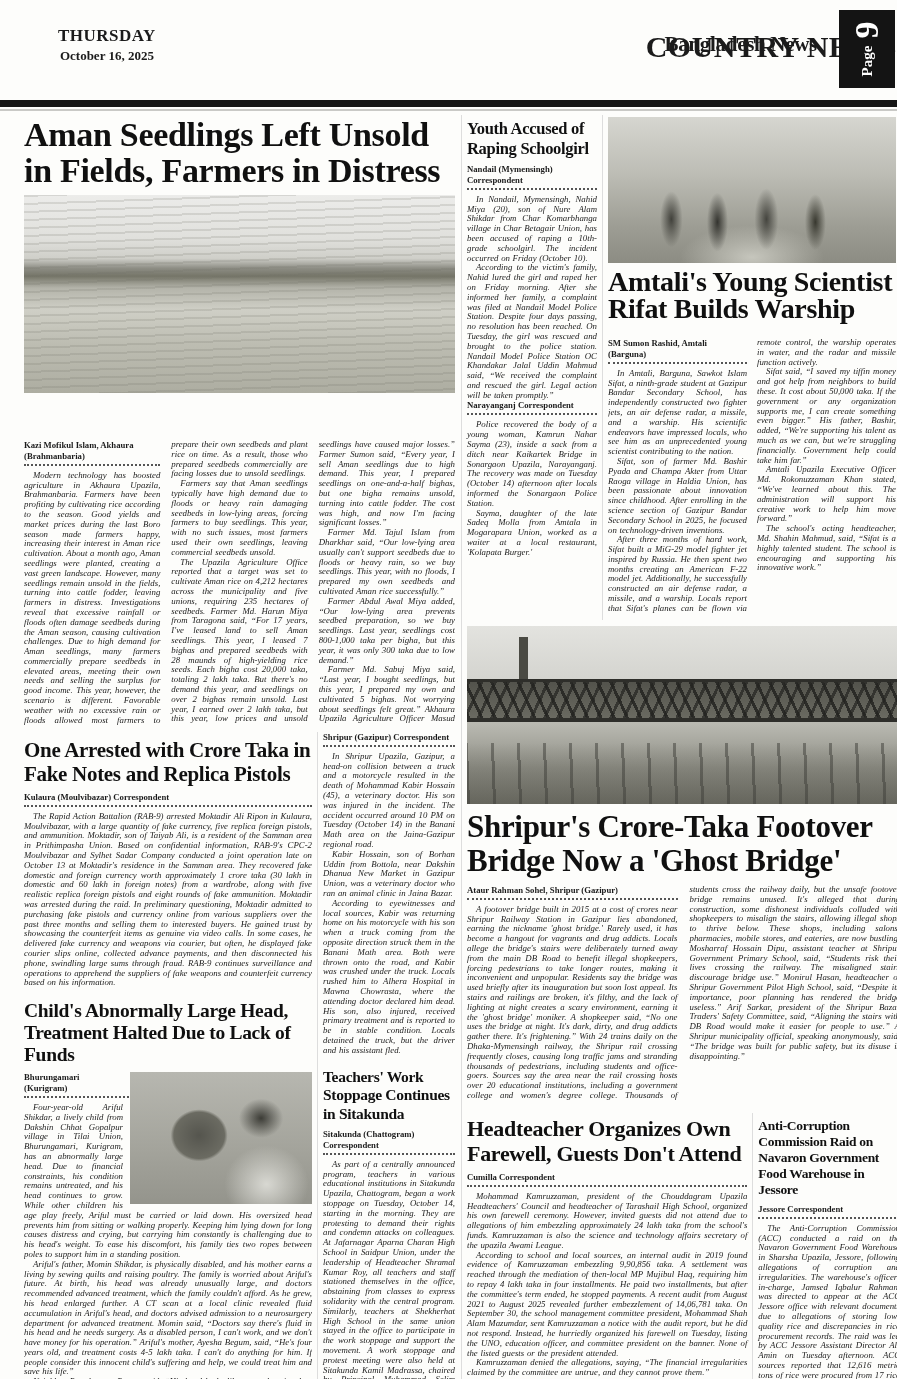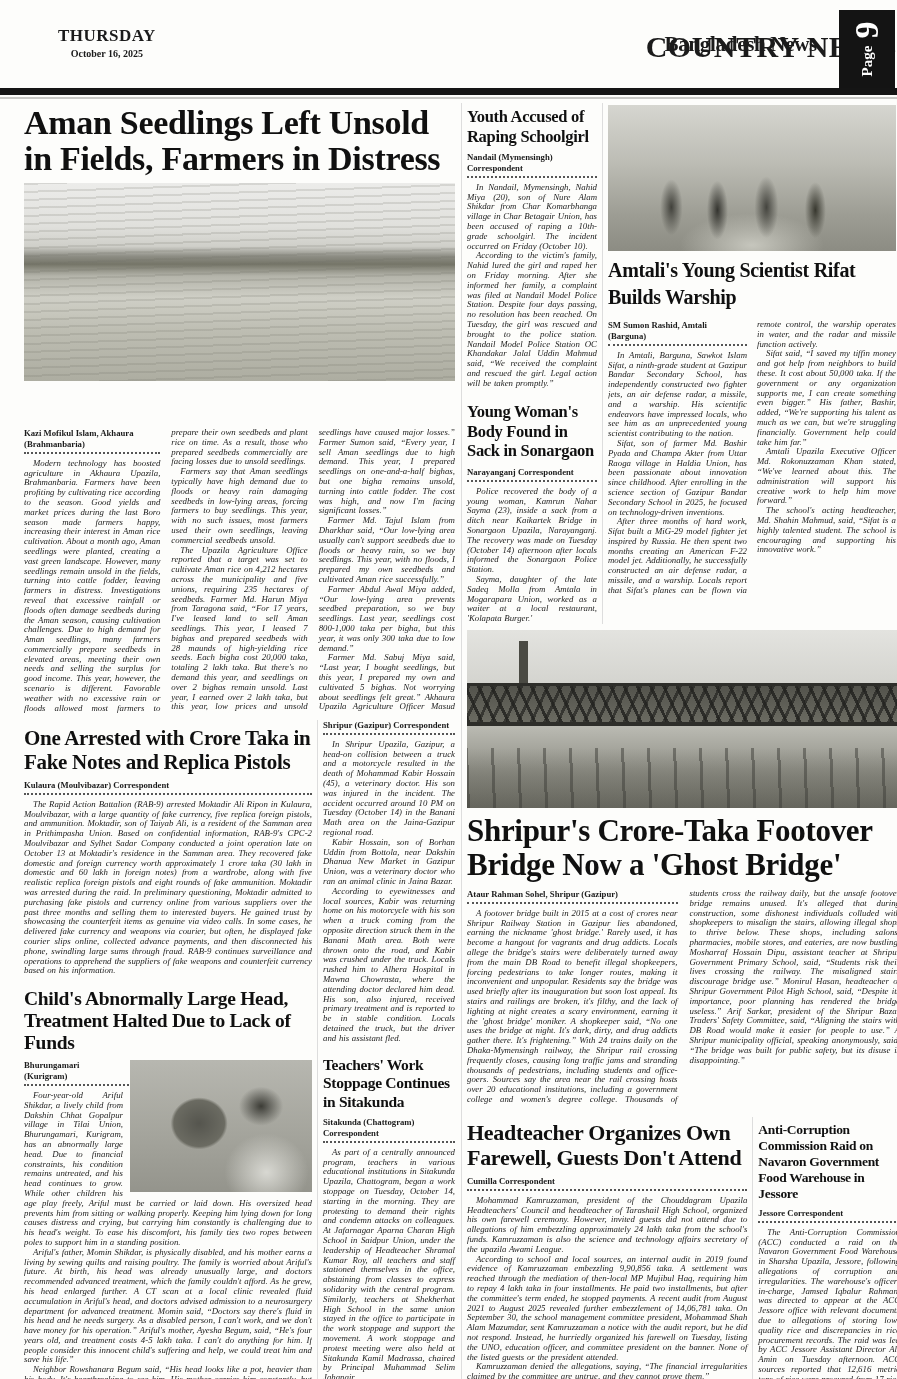--- a/index.html
+++ b/index.html
@@ -4,24 +4,24 @@
 <style>
   html,body{margin:0;padding:0;}
   body{
     width:897px;height:1379px;overflow:hidden;background:#fdfdfb;color:#1b1b1b;
     font-family:"Liberation Serif","DejaVu Serif",serif;
     -webkit-font-smoothing:antialiased;
   }
   .page{position:relative;width:897px;height:1379px;overflow:hidden;}
 
   
-  .hdr{position:relative;height:88px;padding:0 70px 0 24px;}
+  .hdr{position:relative;height:88px;padding:0 70px 12px 24px;}
   .hdr-date{position:absolute;left:58px;top:26px;text-align:center;}
   .hdr-day{font-size:17px;font-weight:bold;letter-spacing:.5px;}
-  .hdr-datesub{font-size:10px;font-weight:bold;margin-top:2px;}
+  .hdr-datesub{font-size:13px;font-weight:bold;margin-top:2px;}
   .hdr-section{position:absolute;left:0;right:0;top:30px;text-align:right;
     font-size:30px;font-weight:bold;letter-spacing:.5px;}
   .hdr-brand{position:absolute;right:80px;top:32px;font-size:21px;font-weight:bold;letter-spacing:-.3px;}
   .hdr-rule{height:7px;background:#151515;margin:0 0 2px 0;}
   .hdr-rule2{height:2px;background:#c9c9c6;}
   .page-tab{position:absolute;top:10px;right:2px;width:56px;height:78px;background:#141414;
     color:#fff;display:flex;align-items:center;justify-content:center;z-index:5;}
   .page-tab-inner{transform:rotate(-90deg);white-space:nowrap;display:flex;align-items:center;gap:7px;}
   .page-tab-word{font-size:15px;font-weight:bold;}
   .page-tab-num{font-size:34px;font-weight:bold;line-height:1;}
@@ -67,21 +67,21 @@
   .youth-h{font-size:16.5px;line-height:19.5px;margin:4px 0 6px 0;}
   .sona-h{font-size:16.5px;line-height:19.5px;margin:14px 0 6px 0;}
   .photo-people{height:146px;margin:2px 0 6px 0;
     background:
       radial-gradient(ellipse 16px 40px at 22% 70%, #41413b 0%, rgba(0,0,0,0) 70%),
       radial-gradient(ellipse 15px 42px at 38% 72%, #34342f 0%, rgba(0,0,0,0) 70%),
       radial-gradient(ellipse 17px 44px at 55% 70%, #45453f 0%, rgba(0,0,0,0) 70%),
       radial-gradient(ellipse 15px 40px at 72% 72%, #38382f 0%, rgba(0,0,0,0) 70%),
       radial-gradient(ellipse 90px 40px at 50% 96%, #c6c6bd 0%, rgba(0,0,0,0) 80%),
       linear-gradient(180deg,#d6d6d0 0%,#bcbcb4 40%,#9d9d94 75%,#8c8c83 100%);}
-  .amtali-h{font-size:20px;line-height:26.5px;margin:4px 0 10px 0;}
+  .amtali-h{font-size:28px;line-height:26.5px;margin:4px 0 16px 0;}
   .amtali-body{columns:2;column-gap:10px;height:282px;column-fill:auto;overflow:hidden;}
 
   .photo-bridge{height:178px;margin:6px 0 6px 0;
     background:linear-gradient(180deg,#e3e3df 0%,#d4d4cf 30%,#b9b9b1 55%,#8f8f86 80%,#7c7c73 100%);}
   .bridge-deck{position:absolute;left:0;right:0;top:30%;height:20%;
     background:
       repeating-linear-gradient(65deg, rgba(35,35,32,.85) 0 3px, rgba(0,0,0,0) 3px 12px),
       repeating-linear-gradient(115deg, rgba(35,35,32,.7) 0 3px, rgba(0,0,0,0) 3px 12px),
       linear-gradient(180deg,#53534c,#6a6a61);
     border-top:3px solid #2e2e2a;border-bottom:4px solid #2e2e2a;}
@@ -193,21 +193,20 @@
           <div>
             <h3 class="youth-h">Youth Accused of Raping Schoolgirl</h3>
             <div class="byline">Nandail (Mymensingh) Correspondent</div>
             <div class="body-txt">
               <p>In Nandail, Mymensingh, Nahid Miya (20), son of Nure Alam Shikdar from Char Komarbhanga village in Char Betagair Union, has been accused of raping a 10th-grade schoolgirl. The incident occurred on Friday (October 10).</p>
               <p>According to the victim's family, Nahid lured the girl and raped her on Friday morning. After she informed her family, a complaint was filed at Nandail Model Police Station. Despite four days passing, no resolution has been reached. On Tuesday, the girl was rescued and brought to the police station.  Nandail Model Police Station OC Khandakar Jalal Uddin Mahmud said, “We received the complaint and rescued the girl. Legal action will be taken promptly.”</p>
             </div>
           </div>
 
           <div>
-            <h3 class="sona-h">Young Woman's Body Found in Sack in Sonargaon</h3>
             <div class="byline">Narayanganj Correspondent</div>
             <div class="body-txt">
               <p>Police recovered the body of a young woman, Kamrun Nahar Sayma (23), inside a sack from a ditch near Kaikartek Bridge in Sonargaon Upazila, Narayanganj. The recovery was made on Tuesday (October 14) afternoon after locals informed the Sonargaon Police Station.</p>
               <p>Sayma, daughter of the late Sadeq Molla from Amtala in Mogarapara Union, worked as a waiter at a local restaurant, 'Kolapata Burger.'</p>
             </div>
           </div>
 
         </div>
         <div class="amtali-col">
 

